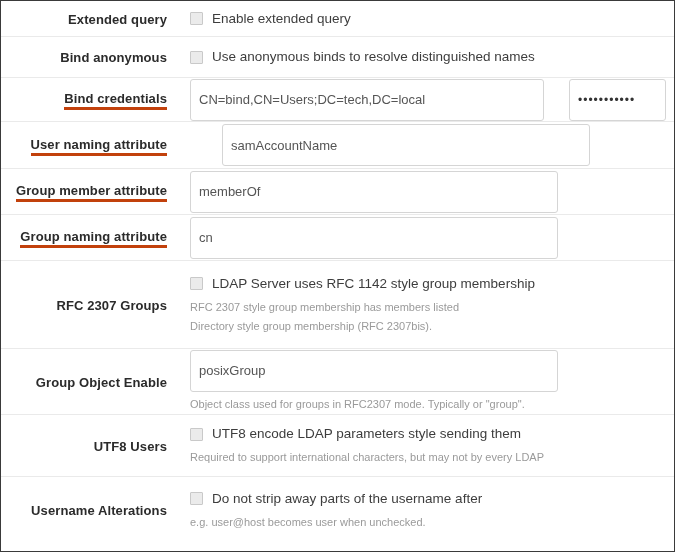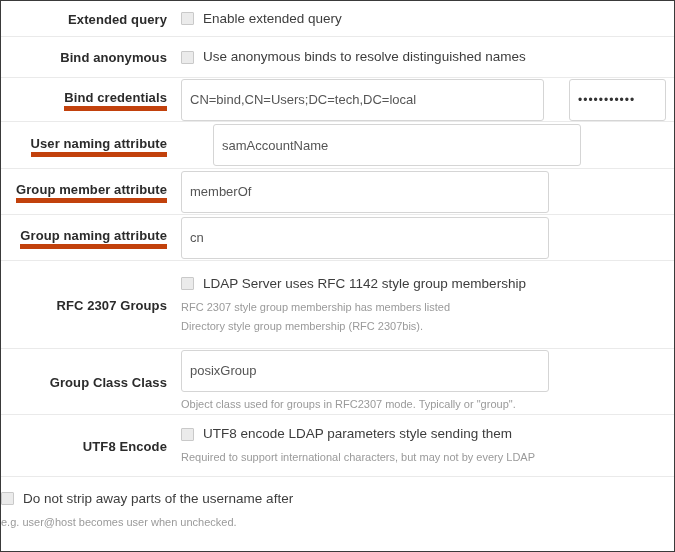--- a/index.html
+++ b/index.html
@@ -46,30 +46,31 @@
   }
   .label-text {
     font-size: 13px;
     font-weight: bold;
     color: #2b2b2b;
     letter-spacing: 0.1px;
     white-space: nowrap;
     display: inline-block;
   }
   .label-text.underlined {
-    border-bottom: 5px solid #c2410c;
+    border-bottom: 3px solid #c2410c;
     padding-bottom: 1px;
   }
   .control-cell {
     flex: 1 1 auto;
     box-sizing: border-box;
     padding-top: 8px;
     padding-bottom: 8px;
     padding-right: 8px;
     min-width: 0;
+    margin-left: 9px;
   }
   .check-line {
     display: flex;
     align-items: center;
     height: 20px;
   }
   .cb {
     width: 13px;
     height: 13px;
     min-width: 13px;
@@ -225,46 +226,49 @@
         </div>
         <div class="help">
           <span class="help-line">RFC 2307 style group membership has members listed</span>
           <span class="help-line">Directory style group membership (RFC 2307bis).</span>
         </div>
       </div>
     </div>
 
     <div class="row r-goc">
       <div class="label-cell">
-        <span class="label-text">Group Class Class</span>
+        <span class="label-text">Group Object Enable</span>
       </div>
       <div class="control-cell">
         <input class="inp wide" type="text" value="posixGroup" style="">
         <div class="help tight">
           <span class="help-line">Object class used for groups in RFC2307 mode. Typically or "group".</span>
         </div>
       </div>
     </div>
 
     <div class="row r-utf8">
       <div class="label-cell">
-        <span class="label-text">UTF8 Encode</span>
+        <span class="label-text">UTF8 Users</span>
       </div>
       <div class="control-cell">
         <div class="check-line">
           <span class="cb"></span>
           <span class="cb-label">UTF8 encode LDAP parameters style sending them</span>
         </div>
         <div class="help">
           <span class="help-line">Required to support international characters, but may not by every LDAP</span>
         </div>
       </div>
     </div>
 
     <div class="row r-uname last">
+      <div class="label-cell">
+        <span class="label-text">Username Alterations</span>
+      </div>
       <div class="control-cell">
         <div class="check-line">
           <span class="cb"></span>
           <span class="cb-label">Do not strip away parts of the username after</span>
         </div>
         <div class="help">
           <span class="help-line">e.g. user@host becomes user when unchecked.</span>
         </div>
       </div>
     </div>

